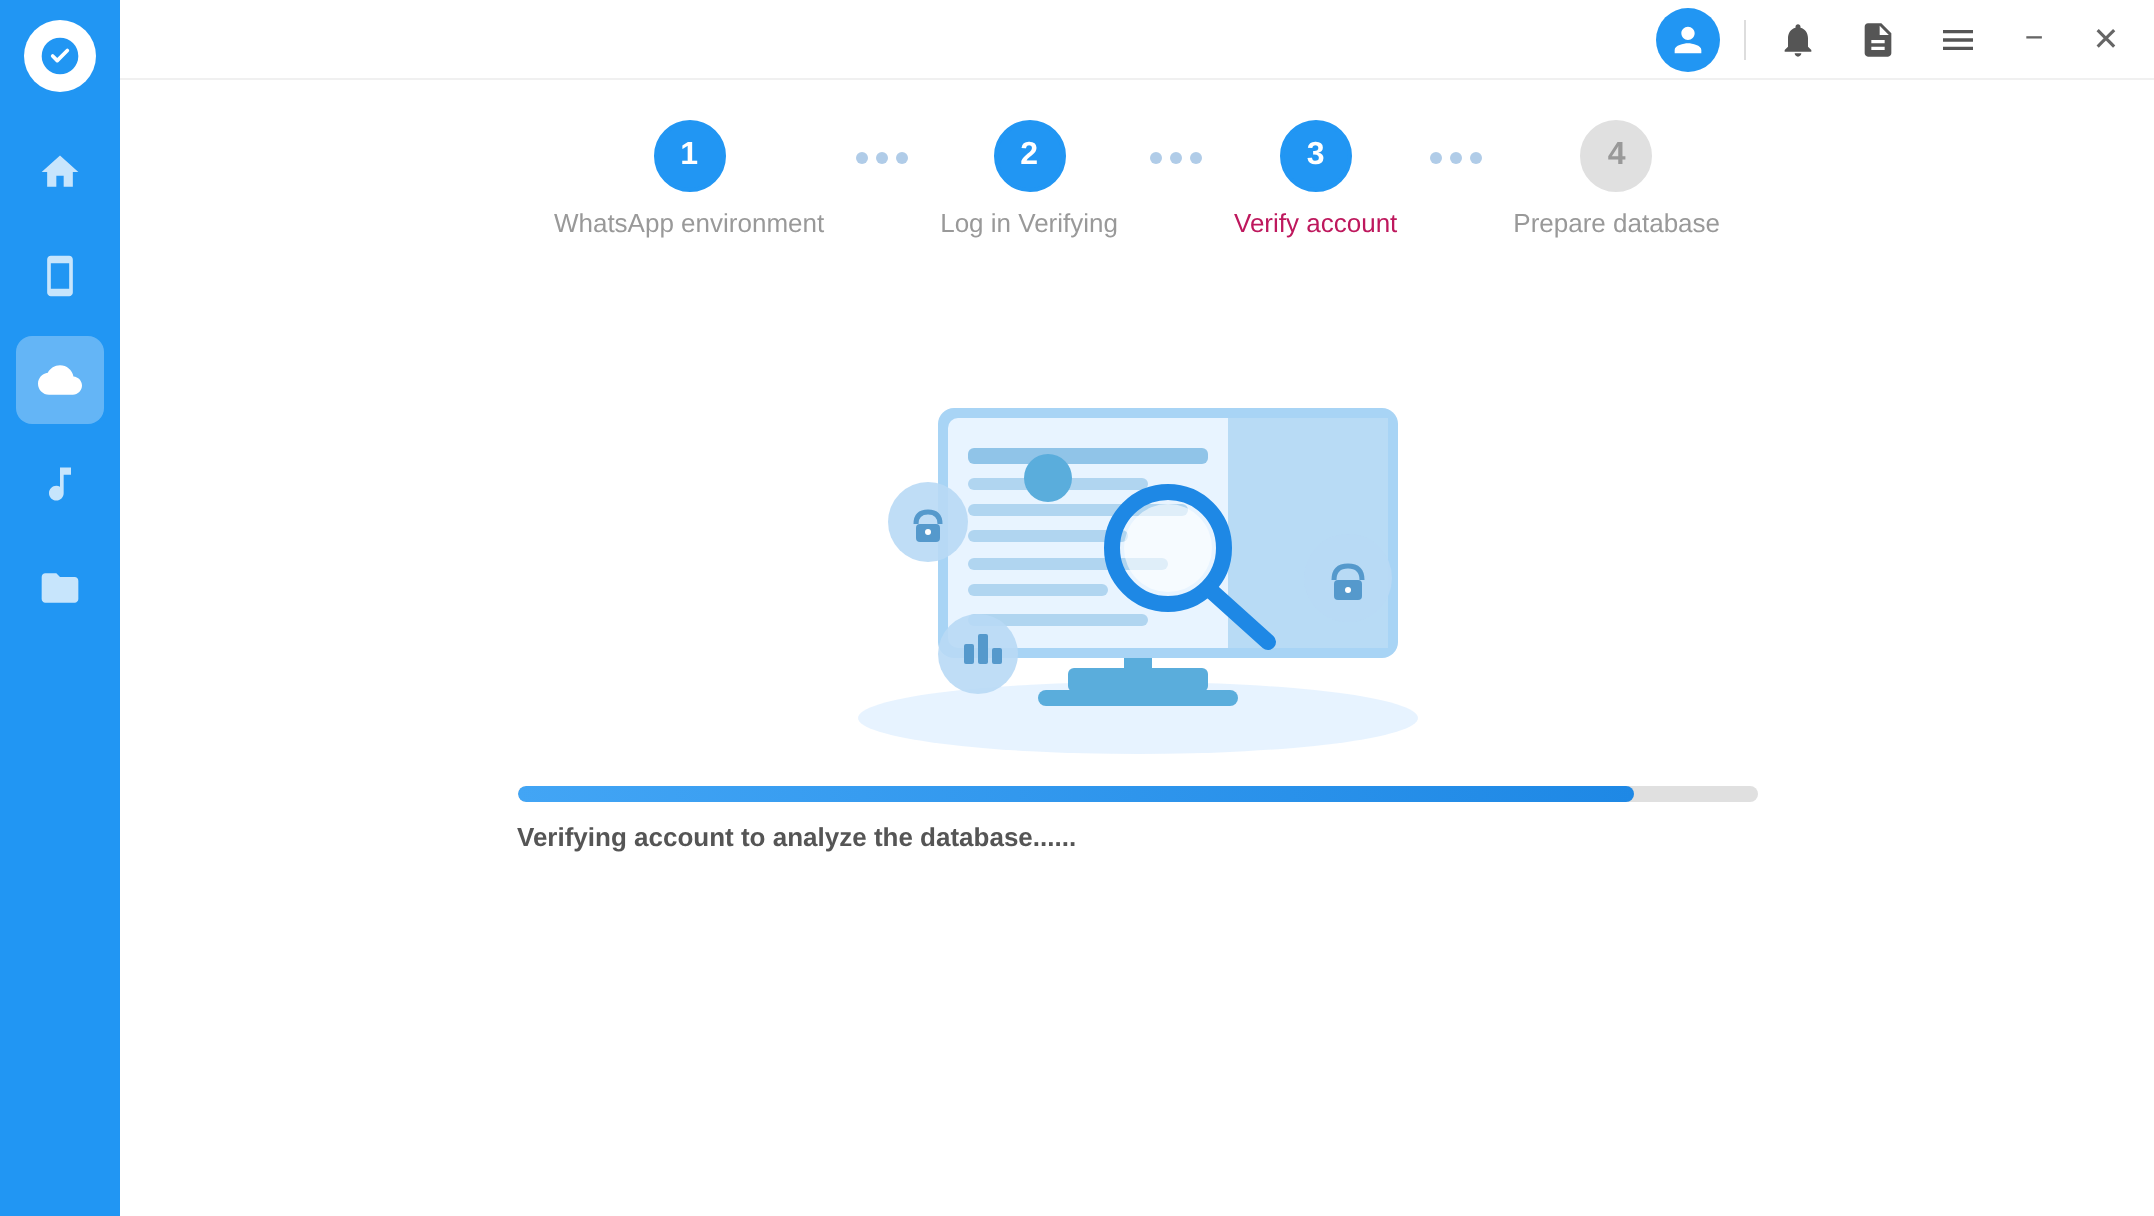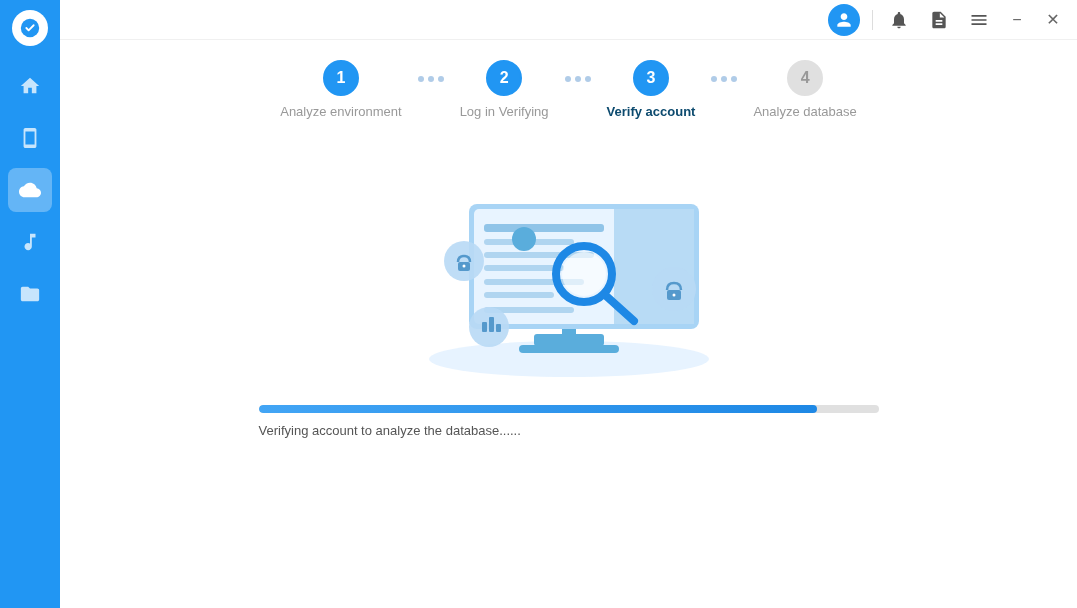--- a/index.html
+++ b/index.html
@@ -119,22 +119,22 @@
       background: #e0e0e0;
       color: #999;
       border: 2px solid #e0e0e0;
     }
     .step-label {
       font-size: 13px;
       color: #999;
       white-space: nowrap;
     }
     .step-label.active {
-      color: #0c4a6e;
-      font-weight: 700;
+      color: #be185d;
+      font-weight: 400;
     }
     .step-dots {
       display: flex;
       gap: 4px;
       align-items: center;
       margin: 0 16px;
       margin-bottom: 22px;
     }
     .step-dot {
       width: 6px; height: 6px;
@@ -146,21 +146,22 @@
     .illustration-container {
       position: relative;
       width: 380px;
       height: 230px;
       margin: 10px auto;
     }
 
     
     .progress-container {
       width: 620px;
-      margin: 16px auto 0;
+      margin: 4px auto 0;
+      font-weight: bold;
     }
     .progress-bar {
       width: 100%;
       height: 8px;
       background: #e0e0e0;
       border-radius: 4px;
       overflow: hidden;
     }
     .progress-fill {
       height: 100%;
@@ -240,21 +241,21 @@
   </div>
 
   <div class="content">
 
     <div class="stepper">
 
       <div class="step">
         <div class="step-circle done">
           <span>1</span>
         </div>
-        <div class="step-label">Analyze environment</div>
+        <div class="step-label">WhatsApp environment</div>
       </div>
 
       <div class="step-dots">
         <div class="step-dot"></div>
         <div class="step-dot"></div>
         <div class="step-dot"></div>
       </div>
 
       <div class="step">
         <div class="step-circle done">
@@ -279,21 +280,21 @@
       <div class="step-dots">
         <div class="step-dot"></div>
         <div class="step-dot"></div>
         <div class="step-dot"></div>
       </div>
 
       <div class="step">
         <div class="step-circle inactive">
           <span>4</span>
         </div>
-        <div class="step-label">Analyze database</div>
+        <div class="step-label">Prepare database</div>
       </div>
     </div>
 
     <div class="illustration-container">
       <svg width="380" height="230" viewBox="0 0 380 230" xmlns="http://www.w3.org/2000/svg">
 
         <ellipse cx="190" cy="210" rx="140" ry="18" fill="#ddeeff" opacity="0.7"></ellipse>
 
         <rect x="155" y="185" width="70" height="12" rx="3" fill="#5aaddc"></rect>
         <rect x="140" y="196" width="100" height="8" rx="4" fill="#5aaddc"></rect>

